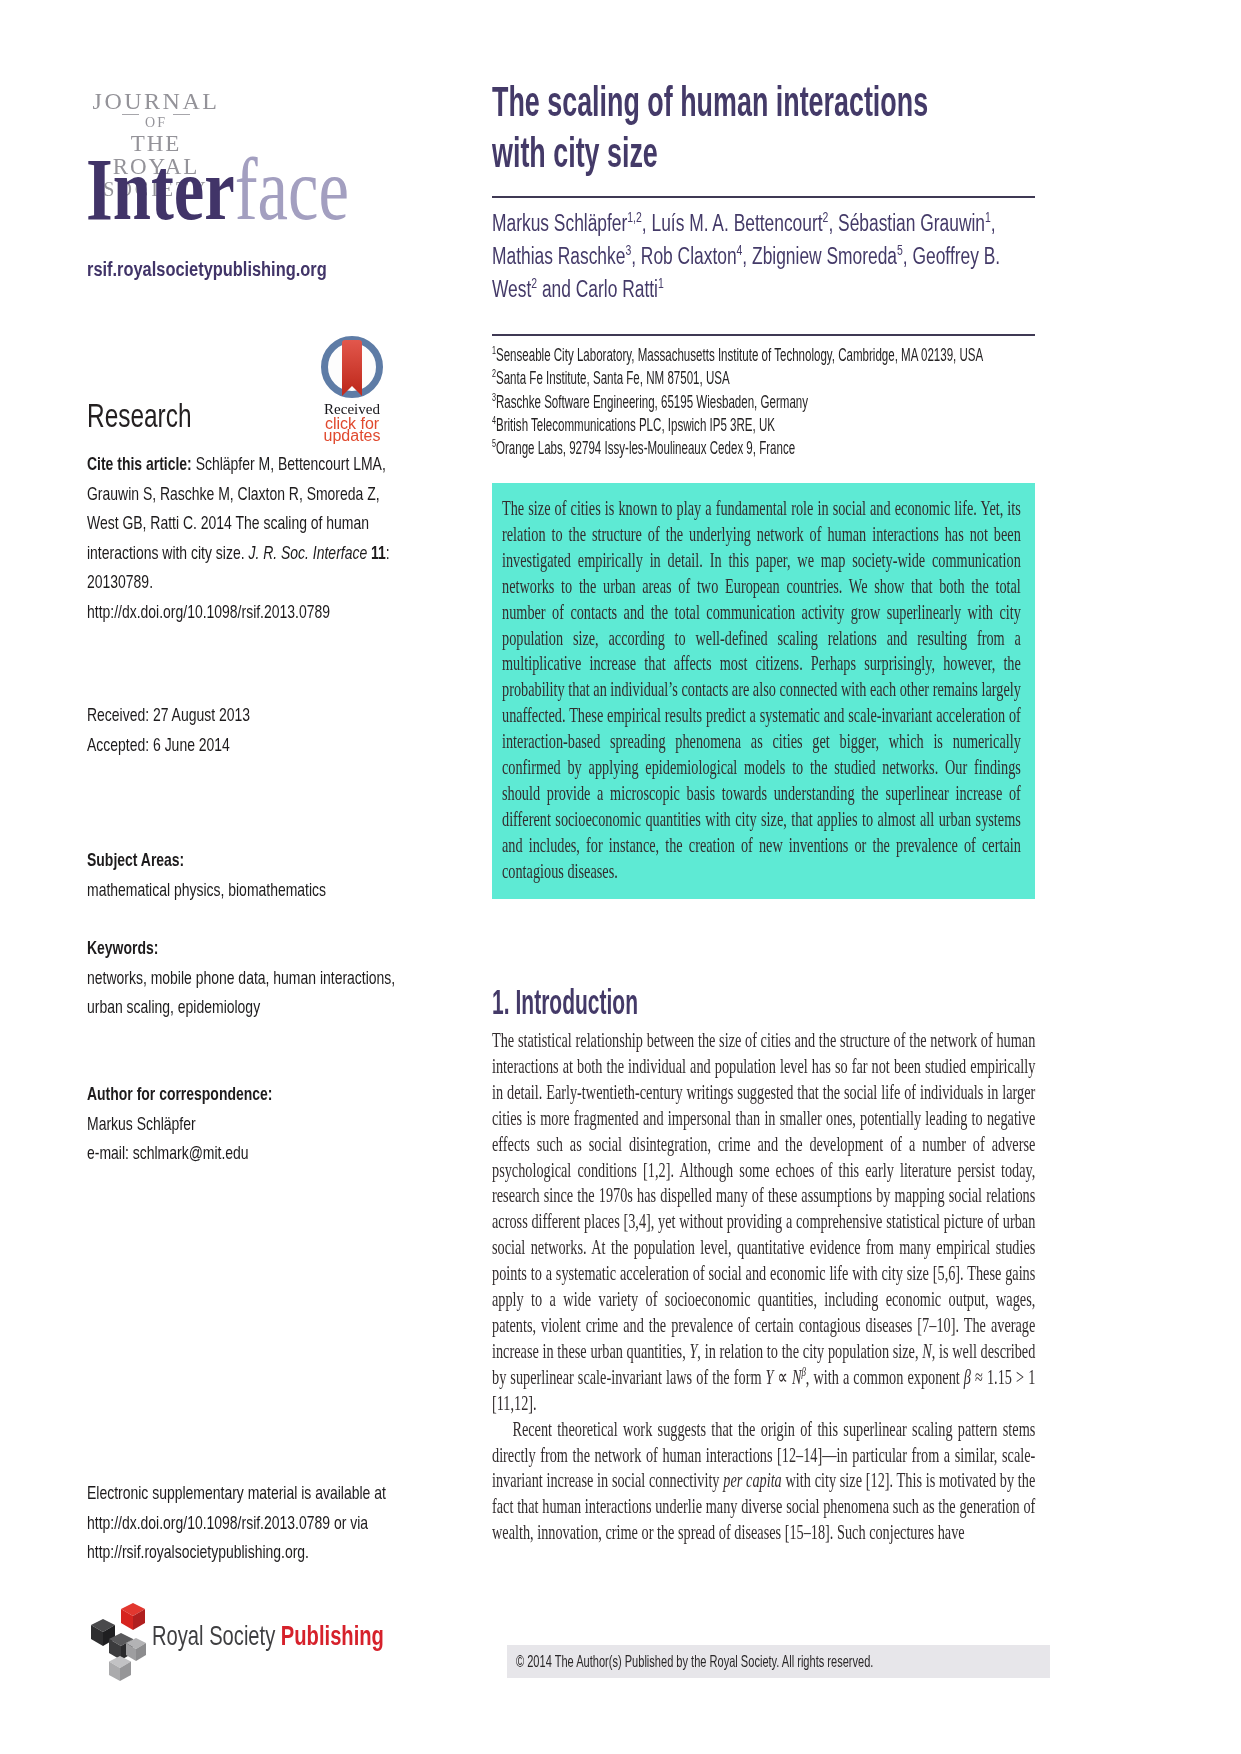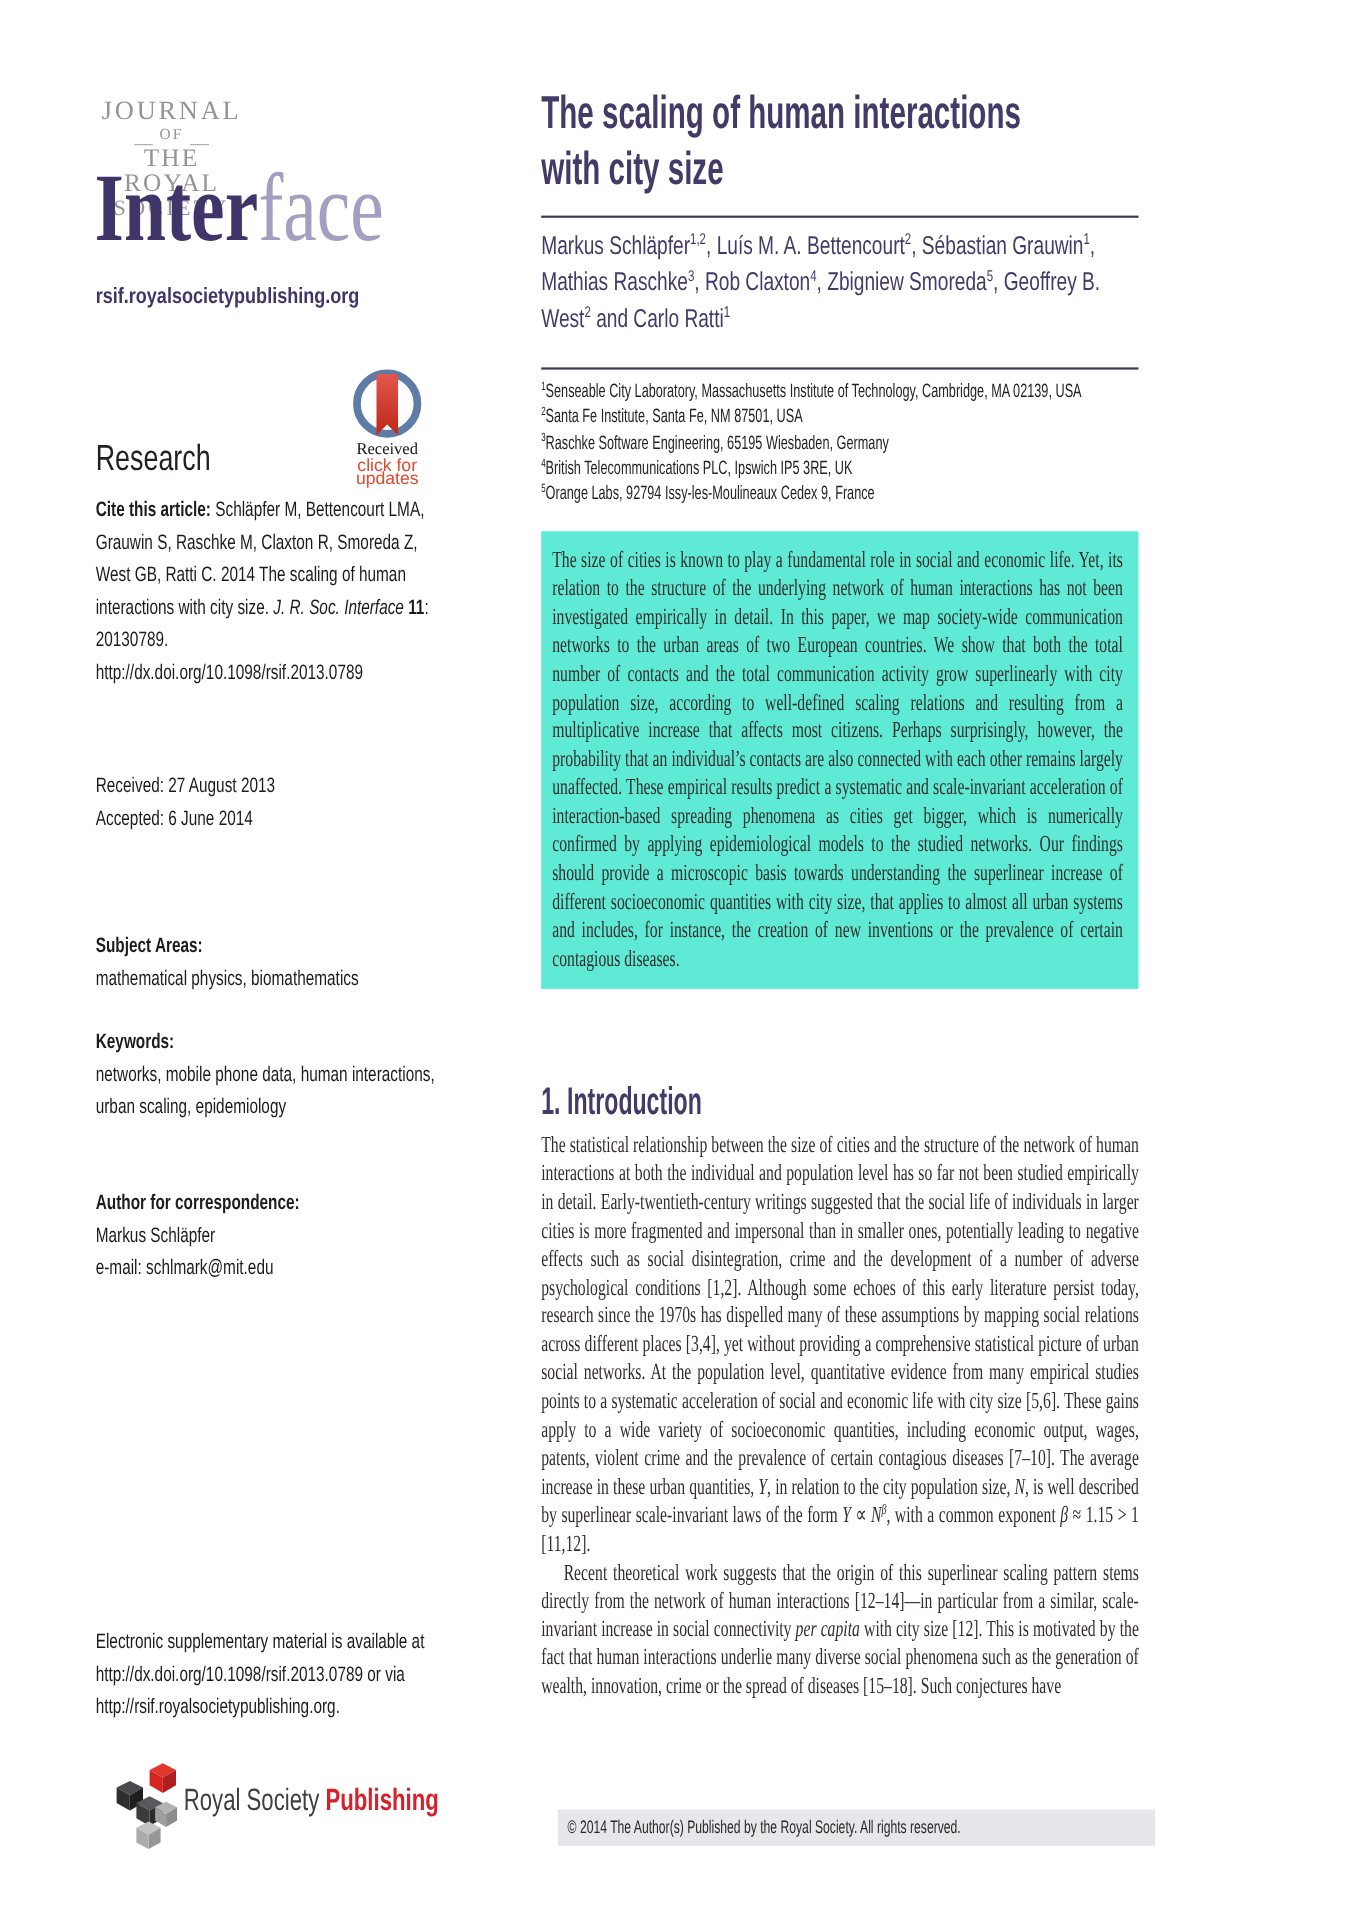--- a/index.html
+++ b/index.html
@@ -8,21 +8,21 @@
   body { width:1241px; height:1754px; position:relative; font-family:"Liberation Sans", sans-serif; }
   .page { position:absolute; left:0; top:0; width:1241px; height:1754px; background:#ffffff; overflow:hidden;padding-left:44px; }
   .abs { position:absolute; }
   .cx  { transform-origin:0 0; }
 
   
   .logo-top { left:85px; top:88px; width:142px; text-align:center;
               font-family:"Liberation Serif", serif; color:#949399; }
   .logo-top .l1 { font-size:24px; letter-spacing:2.5px; line-height:26px; }
   .logo-top .l2 { font-size:14px; letter-spacing:2px; line-height:18px;
-                  display:flex; align-items:flex-end; justify-content:center; gap:6px; }
+                  display:flex; align-items:flex-start; justify-content:center; gap:6px; }
   .logo-top .dash { display:inline-block; width:17px; height:1px; background:#a7a6ab; }
   .logo-top .l3 { font-size:23px; letter-spacing:2px;  line-height:23px; }
   .logo-top .l4 { font-size:20px; letter-spacing:3px;  line-height:23px; }
 
   .logo-word { left:86px; top:146px; font-family:"Liberation Serif", serif;
                font-size:88px; line-height:88px; white-space:nowrap;
                transform:scaleX(0.78); }
   .logo-word .inter { font-weight:bold; color:#413468; }
   .logo-word .face  { color:#a39fc0; }
 
@@ -47,21 +47,21 @@
                transform:scaleX(0.735); }
   .cite  { left:87px; top:449px; }
   .dates { left:87px; top:700px; }
   .subject { left:87px; top:845px; }
   .keywords { left:87px; top:933px; }
   .correspond { left:87px; top:1079px; }
   .esm { left:87px; top:1478px; }
   .side-label { font-weight:bold; }
   .inline-link { color:inherit; text-decoration:none; cursor:pointer; }
 
-  .rs-logo { left:105px; top:1602px; width:420px; height:84px; }
+  .rs-logo { left:90px; top:1602px; width:420px; height:84px; }
   .rs-logo svg { position:absolute; left:0; top:0; }
   .rs-text { position:absolute; left:62px; top:18px; font-size:28px; white-space:nowrap;
              transform:scaleX(0.72); transform-origin:0 0; color:#3f3f41; }
   .rs-text .pub { color:#d6212b; font-weight:bold; }
 
   
   .title { left:492px; top:76px; width:860px; font-size:42px; font-weight:bold;
            line-height:51px; color:#443a68; transform:scaleX(0.64); }
   .rule  { height:2px; background:#3f3954; width:543px; left:492px; }
   .rule1 { top:196px; } .rule2 { top:334px; }

